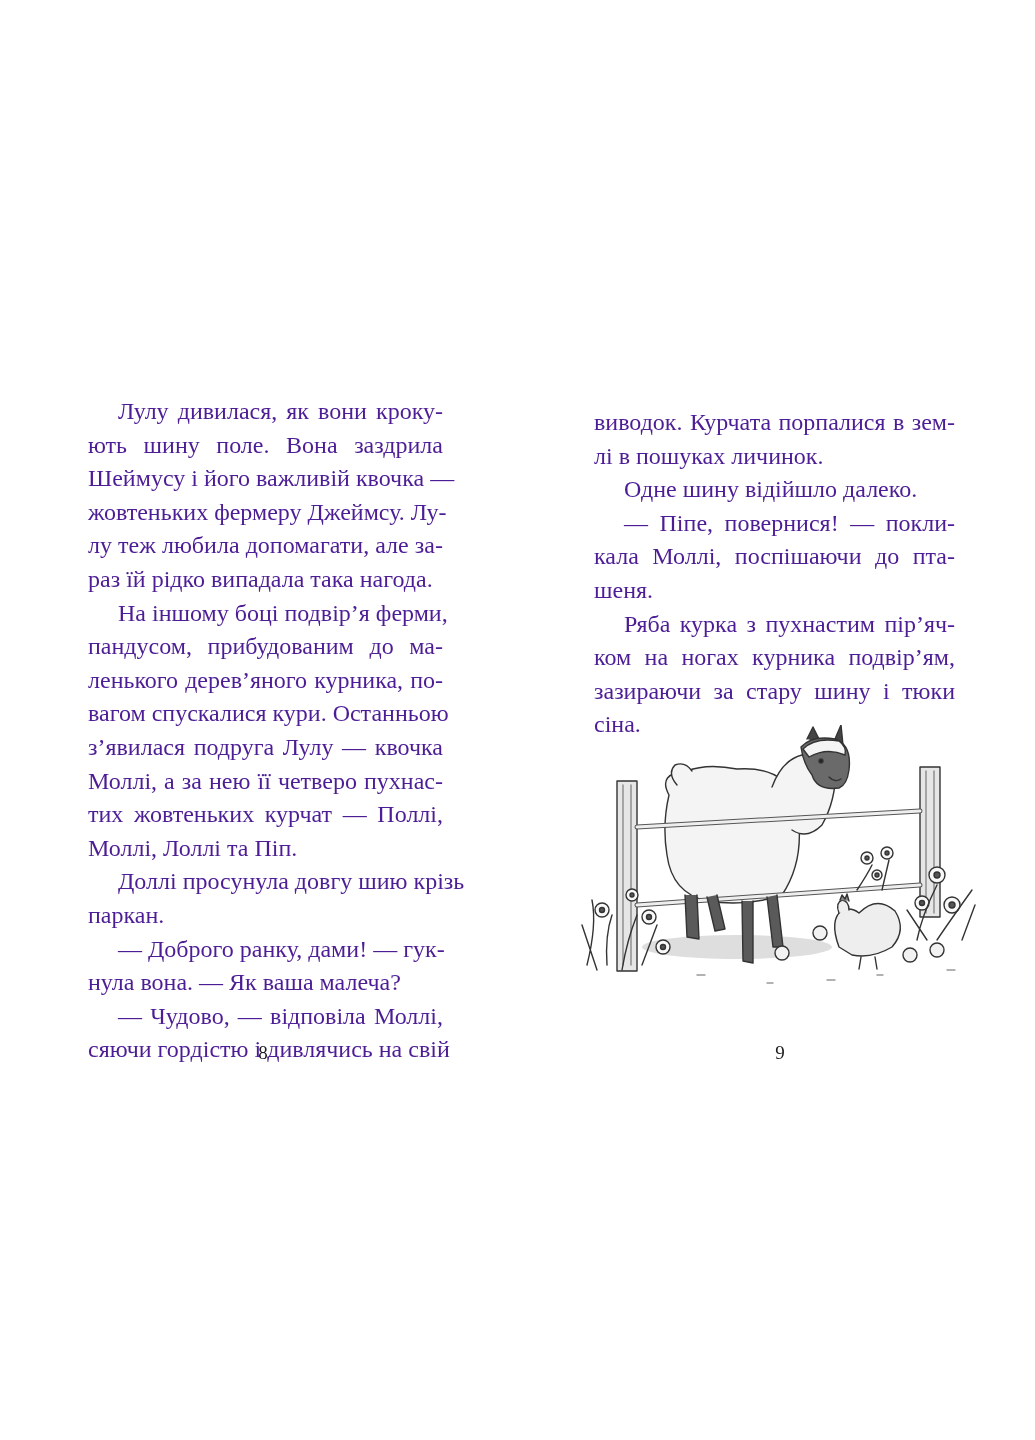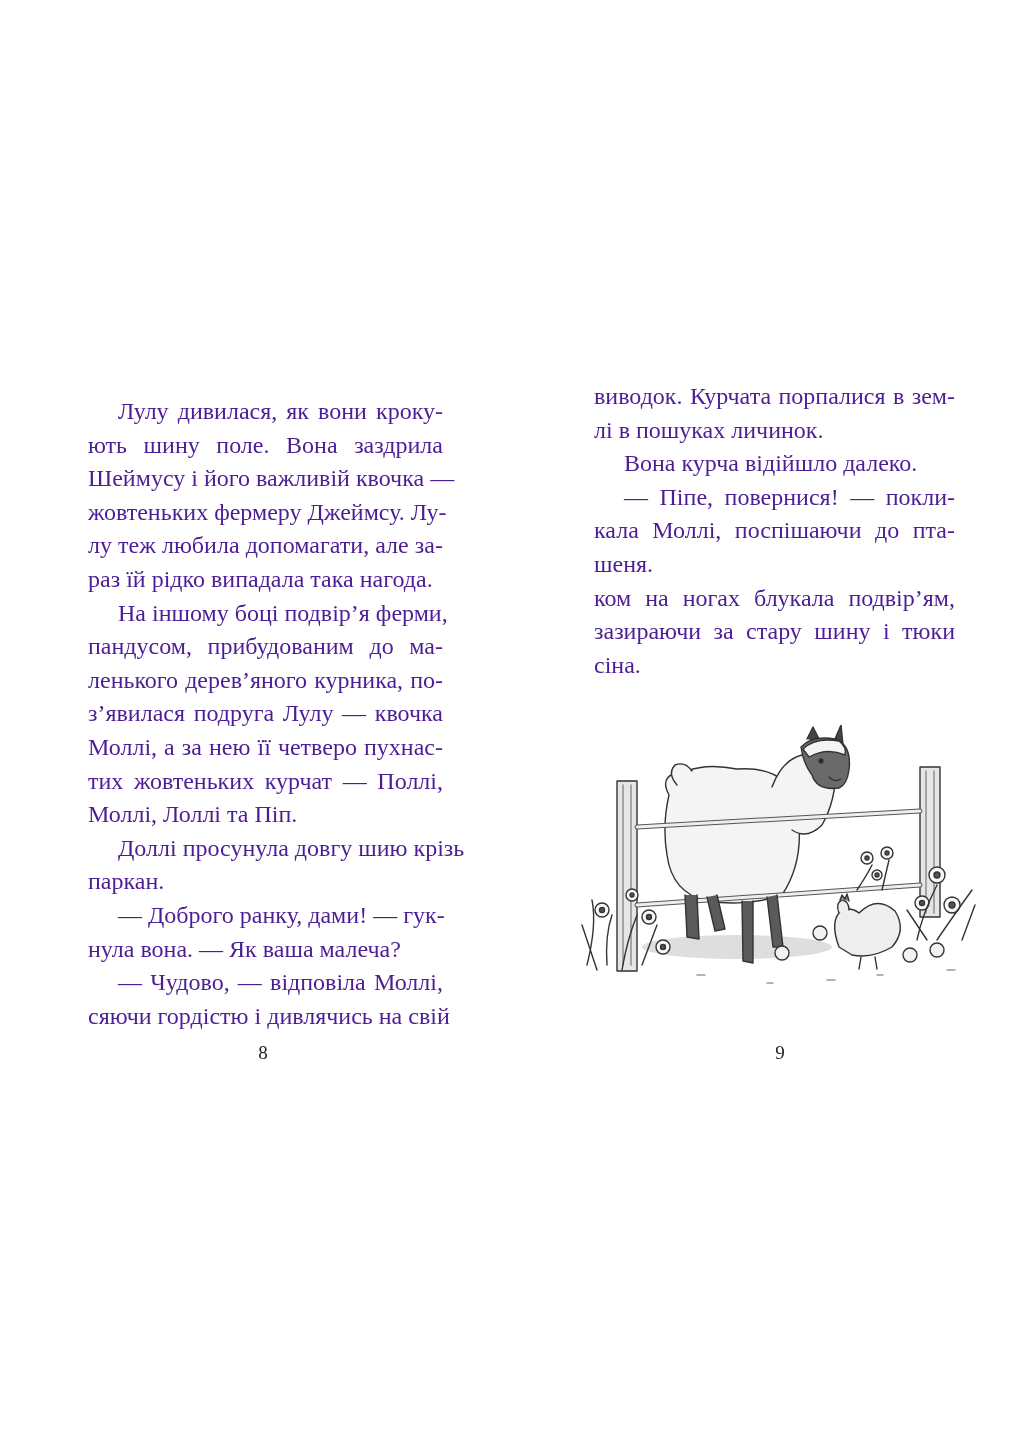--- a/index.html
+++ b/index.html
@@ -8,21 +8,21 @@
     .page-left { left: 0; width: 517px; }
     .page-right { left: 517px; width: 518px; }
     .text-block {
       position: absolute;
       font-family: "Liberation Serif", "DejaVu Serif", serif;
       font-size: 24px;
       line-height: 33.6px;
       color: #4c1d95;
     }
     .left-text { left: 88px; top: 395px; width: 355px; }
-    .right-text { left: 77px; top: 380px; width: 361px; }
+    .right-text { left: 77px; top: 406px; width: 361px; }
     .line { display: block; white-space: nowrap; text-align: justify; text-align-last: justify; height: 33.6px; }
     .line.indent { padding-left: 30px; }
     .line.last { text-align-last: left; }
     .page-number {
       position: absolute;
       top: 1042px;
       width: 40px;
       text-align: center;
       font-family: "Liberation Serif", "DejaVu Serif", serif;
       font-size: 19px;
@@ -45,43 +45,45 @@
   <div class="text-block left-text" id="left-text">
       <span class="line indent">Лулу дивилася, як вони кроку-</span>
       <span class="line">ють шину поле. Вона заздрила</span>
       <span class="line">Шеймусу і його важливій квочка —</span>
       <span class="line">жовтеньких фермеру Джеймсу. Лу-</span>
       <span class="line">лу теж любила допомагати, але за-</span>
       <span class="line last">раз їй рідко випадала така нагода.</span>
       <span class="line indent">На іншому боці подвір’я ферми,</span>
       <span class="line">пандусом, прибудованим до ма-</span>
       <span class="line">ленького дерев’яного курника, по-</span>
+      <span class="line">вагом спускалися кури. Останньою</span>
       <span class="line">з’явилася подруга Лулу — квочка</span>
       <span class="line">Моллі, а за нею її четверо пухнас-</span>
       <span class="line">тих жовтеньких курчат — Поллі,</span>
       <span class="line last">Моллі, Лоллі та Піп.</span>
       <span class="line indent">Доллі просунула довгу шию крізь</span>
       <span class="line last">паркан.</span>
       <span class="line indent">— Доброго ранку, дами! — гук-</span>
       <span class="line last">нула вона. — Як ваша малеча?</span>
       <span class="line indent">— Чудово, — відповіла Моллі,</span>
       <span class="line">сяючи гордістю і дивлячись на свій</span>
     </div>
   <div class="page-number pn-left">8</div>
 </div>
 
 <div class="page page-right">
   <div class="text-block right-text" id="right-text">
       <span class="line">виводок. Курчата порпалися в зем-</span>
       <span class="line last">лі в пошуках личинок.</span>
-      <span class="line indent last">Вона курча відійшло далеко.</span>
+      <span class="line indent last">Одне шину відійшло далеко.</span>
       <span class="line indent">— Піпе, повернися! — покли-</span>
       <span class="line">кала Моллі, поспішаючи до пта-</span>
       <span class="line last">шеня.</span>
-      <span class="line">ком на ногах блукала подвір’ям,</span>
+      <span class="line indent">Ряба курка з пухнастим пір’яч-</span>
+      <span class="line">ком на ногах курника подвір’ям,</span>
       <span class="line">зазираючи за стару шину і тюки</span>
       <span class="line last">сіна.</span>
     </div>
 
   <svg class="illustration" viewBox="0 0 405 270" xmlns="http://www.w3.org/2000/svg">
     <g fill="none" stroke="#333" stroke-width="1.4" stroke-linecap="round" stroke-linejoin="round">
 
       <ellipse cx="160" cy="222" rx="95" ry="12" fill="#c8c8c8" stroke="none" opacity="0.6"></ellipse>
 
       <rect x="40" y="56" width="20" height="190" fill="#e6e6e6"></rect>

